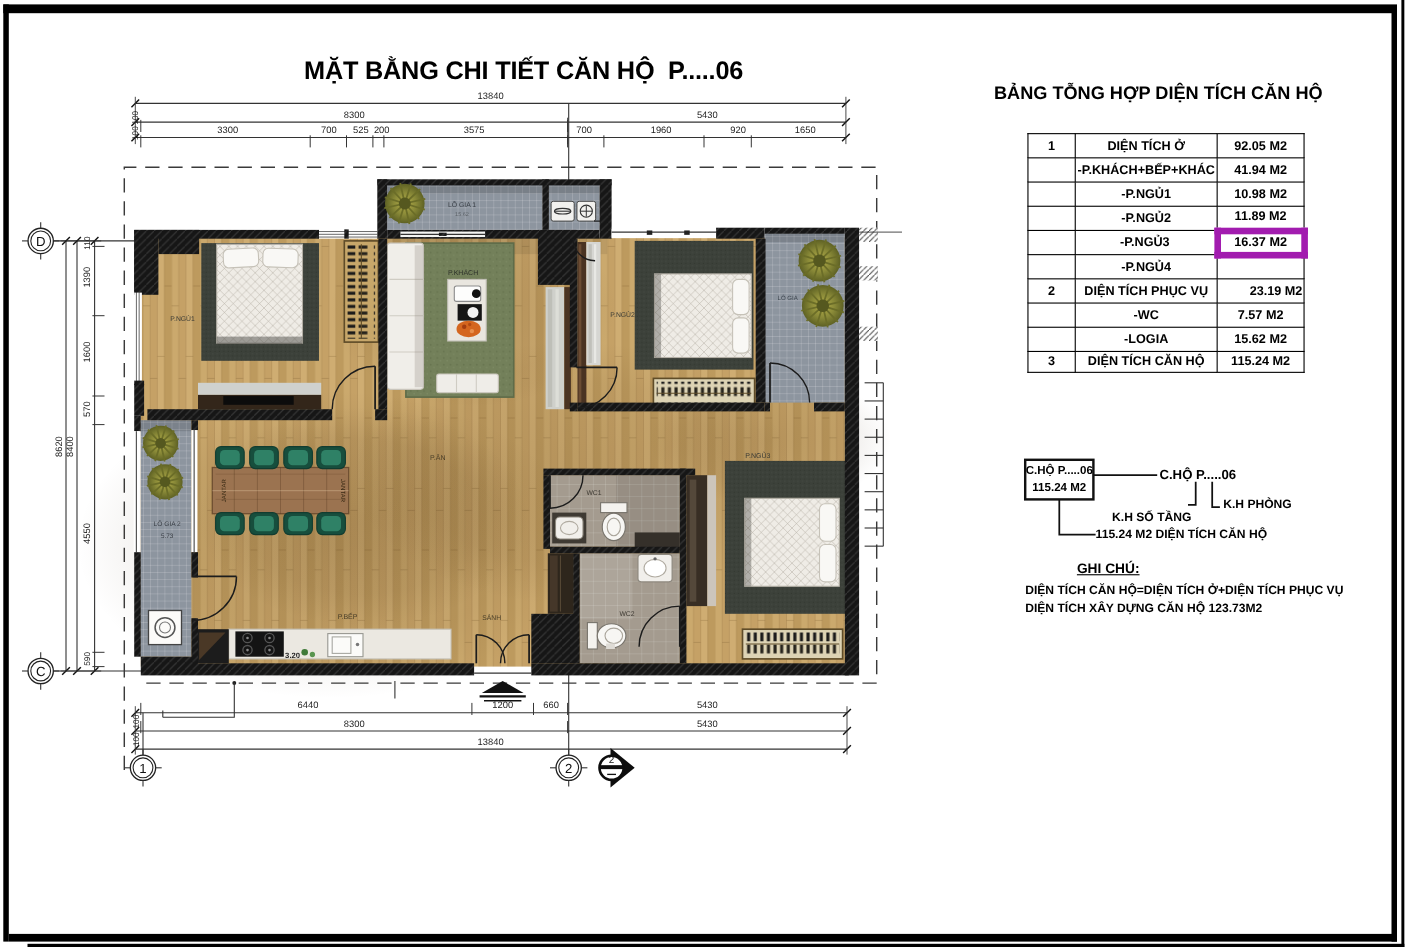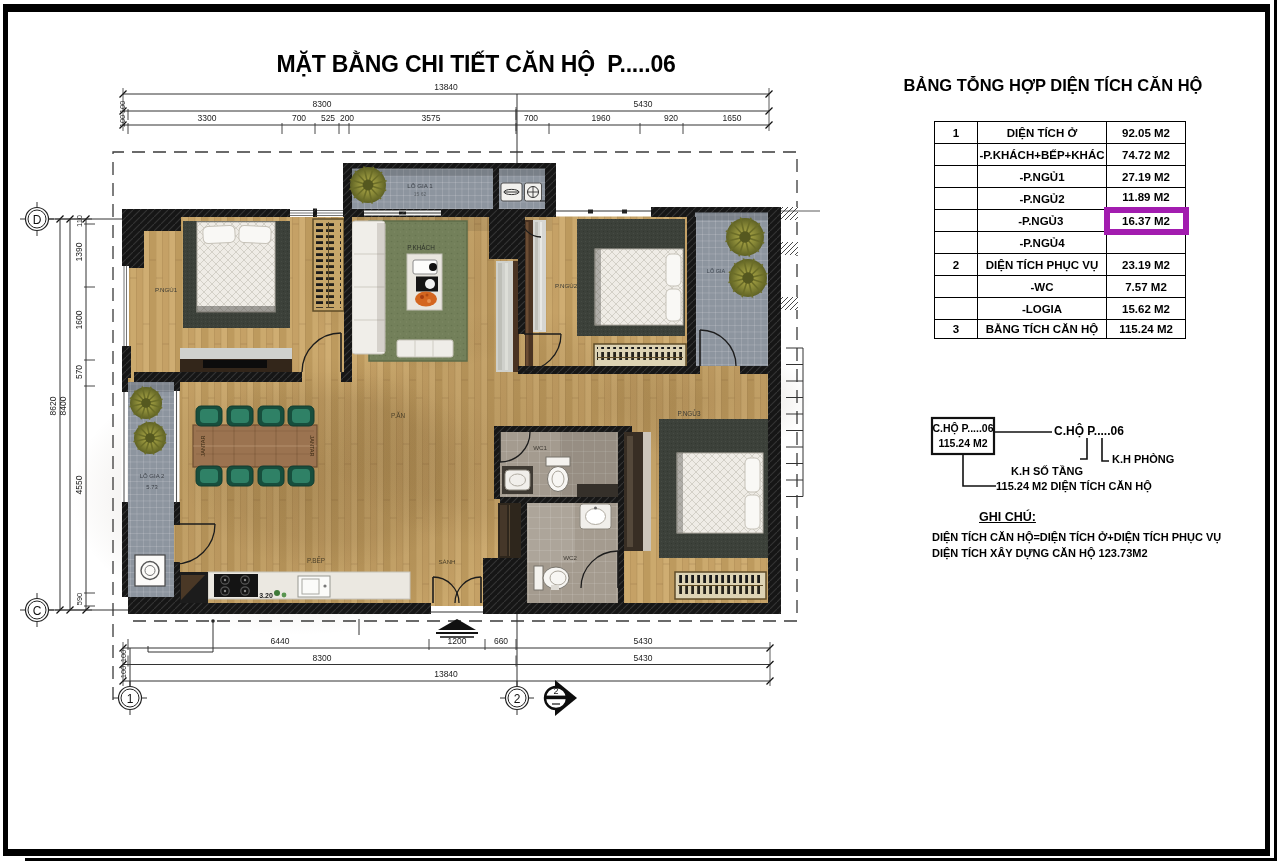--- a/index.html
+++ b/index.html
@@ -560,60 +560,60 @@
       </colgroup>
       <tbody>
         <tr style="height:22px;">
           <td style="border:1px solid #000;text-align:center;">1</td>
           <td style="border:1px solid #000;text-align:center;">DIỆN TÍCH Ở</td>
           <td style="border:1px solid #000;text-align:center;">92.05 M2</td>
         </tr>
         <tr style="height:22px;">
           <td style="border:1px solid #000;text-align:center;"></td>
           <td style="border:1px solid #000;text-align:center;">-P.KHÁCH+BẾP+KHÁC</td>
-          <td style="border:1px solid #000;text-align:center;">74.72 M2</td>
+          <td style="border:1px solid #000;text-align:center;">41.94 M2</td>
         </tr>
         <tr style="height:22px;">
           <td style="border:1px solid #000;text-align:center;"></td>
           <td style="border:1px solid #000;text-align:center;">-P.NGỦ1</td>
-          <td style="border:1px solid #000;text-align:center;">27.19 M2</td>
+          <td style="border:1px solid #000;text-align:center;">10.98 M2</td>
         </tr>
         <tr style="height:22px;">
           <td style="border:1px solid #000;text-align:center;"></td>
           <td style="border:1px solid #000;text-align:center;">-P.NGỦ2</td>
           <td style="border:1px solid #000;text-align:center;">11.89 M2</td>
         </tr>
         <tr style="height:22px;">
           <td style="border:1px solid #000;text-align:center;"></td>
           <td style="border:1px solid #000;text-align:center;">-P.NGỦ3</td>
           <td style="border:6px solid #a21caf;text-align:center;">16.37 M2</td>
         </tr>
         <tr style="height:22px;">
           <td style="border:1px solid #000;text-align:center;"></td>
           <td style="border:1px solid #000;text-align:center;">-P.NGỦ4</td>
           <td style="border:1px solid #000;text-align:center;"></td>
         </tr>
         <tr style="height:22px;">
           <td style="border:1px solid #000;text-align:center;">2</td>
           <td style="border:1px solid #000;text-align:center;">DIỆN TÍCH PHỤC VỤ</td>
-          <td style="border:1px solid #000;text-align:center;">23.19 M2</td>
+          <td style="border:1px solid #000;text-align:right;">23.19 M2</td>
         </tr>
         <tr style="height:22px;">
           <td style="border:1px solid #000;text-align:center;"></td>
           <td style="border:1px solid #000;text-align:center;">-WC</td>
           <td style="border:1px solid #000;text-align:center;">7.57 M2</td>
         </tr>
         <tr style="height:22px;padding-left:47px;">
           <td style="border:1px solid #000;text-align:center;"></td>
           <td style="border:1px solid #000;text-align:center;">-LOGIA</td>
           <td style="border:1px solid #000;text-align:center;">15.62 M2</td>
         </tr>
         <tr style="height:19px;">
           <td style="border:1px solid #000;text-align:center;">3</td>
-          <td style="border:1px solid #000;text-align:center;">BẰNG TÍCH CĂN HỘ</td>
+          <td style="border:1px solid #000;text-align:center;">DIỆN TÍCH CĂN HỘ</td>
           <td style="border:1px solid #000;text-align:center;">115.24 M2</td>
         </tr>
       </tbody>
     </table>
 
 <div class="abs" style="left:929px;top:421px;width:68px;text-align:center;font-size:10.5px;font-weight:bold;color:#000;line-height:15px;white-space:nowrap;">C.HỘ P.....06<br>115.24 M2</div>
 <div class="abs" style="left:1054px;top:424px;font-size:12px;font-weight:bold;color:#000;white-space:nowrap;">C.HỘ P.....06</div>
 <div class="abs" style="left:1011px;top:465px;font-size:11px;font-weight:bold;color:#000;white-space:nowrap;">K.H SỐ TẦNG</div>
 <div class="abs" style="left:1112px;top:453px;font-size:11px;font-weight:bold;color:#000;white-space:nowrap;">K.H PHÒNG</div>
 <div class="abs" style="left:996px;top:480px;font-size:11px;font-weight:bold;color:#000;white-space:nowrap;">115.24 M2 DIỆN TÍCH CĂN HỘ</div>

